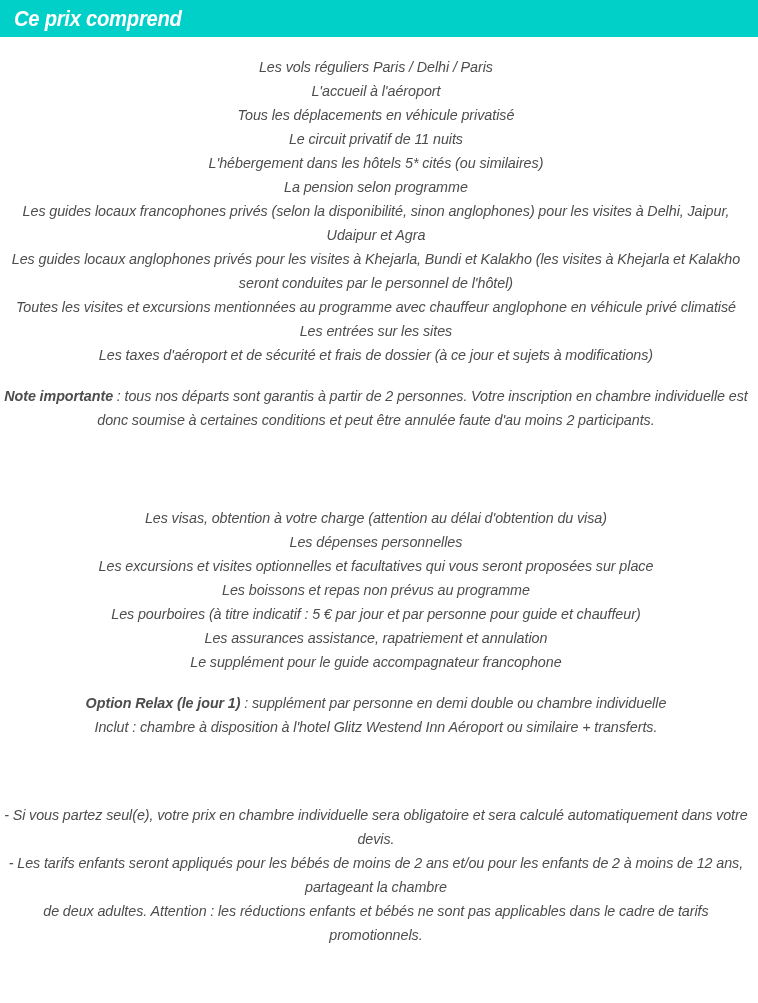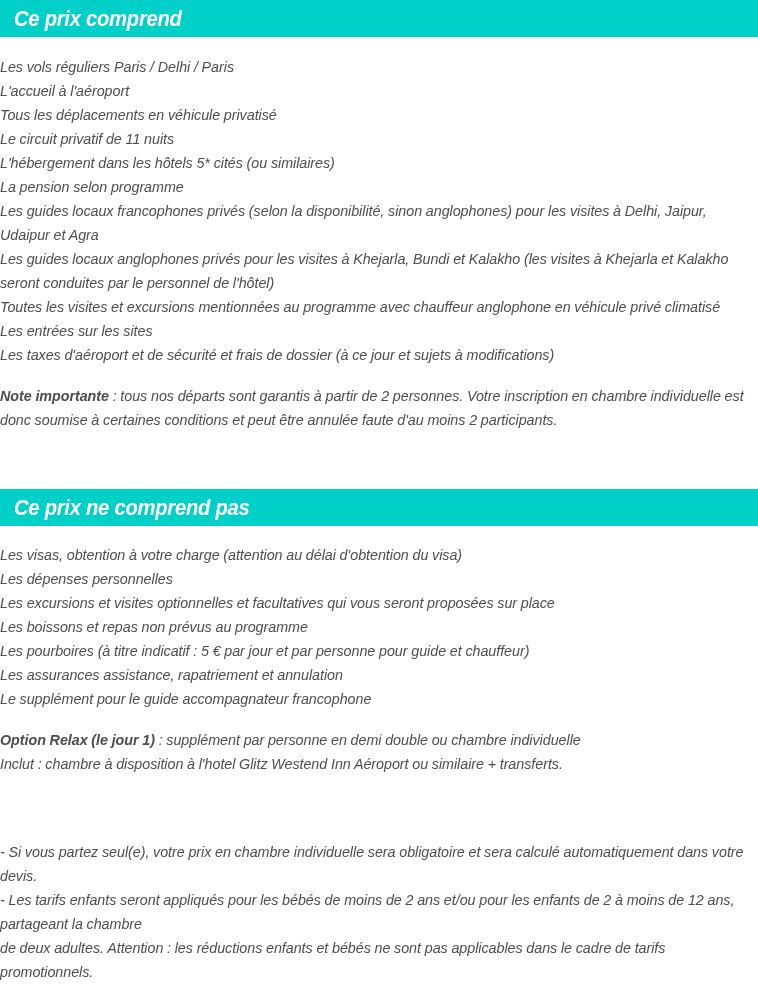--- a/index.html
+++ b/index.html
@@ -40,20 +40,21 @@
     letter-spacing: -0.3px;
     transform: scaleX(0.92);
     transform-origin: left center;
     white-space: nowrap;
   }
 
   
   .section-body {
     padding: 0 6px 0 0;
     box-sizing: border-box;
+    text-align: center;
   }
 
   .line {
     font-size: 15px;
     line-height: 24px;
     font-style: italic;
     color: #4d4d4d;
     letter-spacing: -0.05px;
     transform: scaleX(0.955);
     transform-origin: left top;
@@ -100,23 +101,20 @@
     <p class="line">Les guides locaux anglophones privés pour les visites à Khejarla, Bundi et Kalakho (les visites à Khejarla et Kalakho seront conduites par le personnel de l'hôtel)</p>
     <p class="line">Toutes les visites et excursions mentionnées au programme avec chauffeur anglophone en véhicule privé climatisé</p>
     <p class="line">Les entrées sur les sites</p>
     <p class="line">Les taxes d'aéroport et de sécurité et frais de dossier (à ce jour et sujets à modifications)</p>
 
     <p class="line gap-top-17"><b>Note importante</b><span> : tous nos départs sont garantis à partir de 2 personnes. Votre inscription en chambre individuelle est donc soumise à certaines conditions et peut être annulée faute d'au moins 2 participants.</span></p>
   </div>
 
   <div class="spacer-1"></div>
 
-  <div class="section-bar">
-    <span class="section-bar-title">Ce prix ne comprend pas</span>
-  </div>
 
   <div class="pad-after-bar-2"></div>
 
   <div class="section-body">
     <p class="line">Les visas, obtention à votre charge (attention au délai d'obtention du visa)</p>
     <p class="line">Les dépenses personnelles</p>
     <p class="line">Les excursions et visites optionnelles et facultatives qui vous seront proposées sur place</p>
     <p class="line">Les boissons et repas non prévus au programme</p>
     <p class="line">Les pourboires (à titre indicatif : 5 € par jour et par personne pour guide et chauffeur)</p>
     <p class="line">Les assurances assistance, rapatriement et annulation</p>

